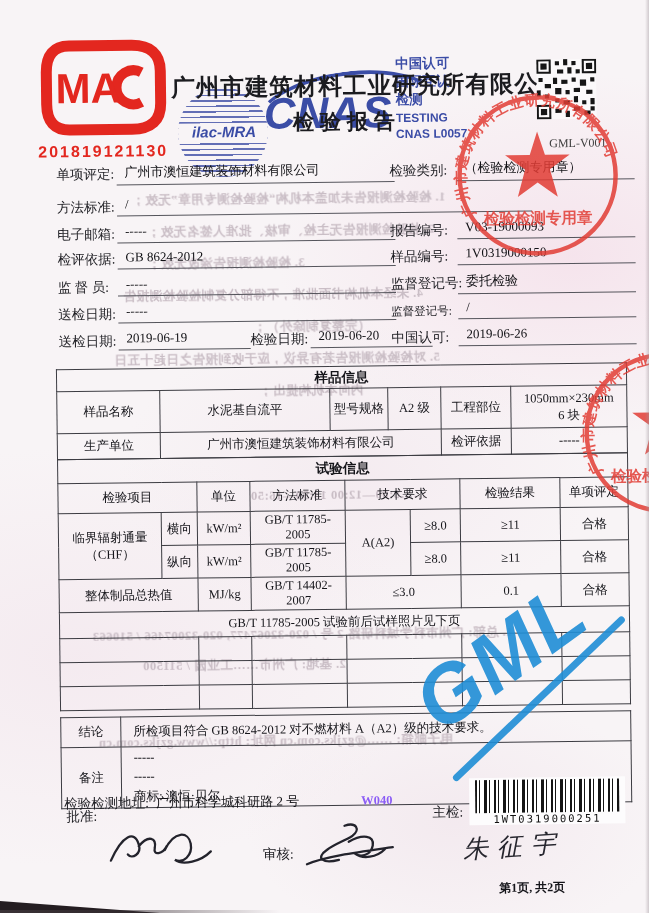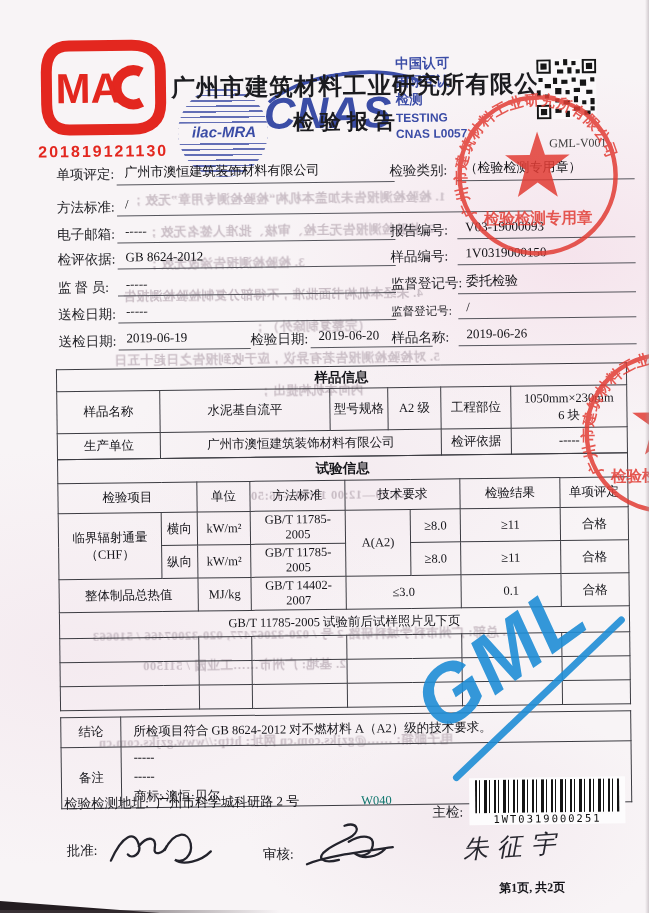--- a/index.html
+++ b/index.html
@@ -70,21 +70,21 @@
   .gml{position:absolute;left:415px;top:610px;width:240px;height:200px;z-index:9;opacity:.9;pointer-events:none;}
   .gml .txt{position:absolute;left:6px;top:62px;color:#1f8ed6;
     font:bold italic 82px "Liberation Sans",sans-serif;letter-spacing:2px;line-height:1;
     transform:rotate(-35deg);transform-origin:left center;}
   .gml .swoosh{position:absolute;left:35px;top:168px;width:235px;height:7px;background:#1f8ed6;
     border-radius:4px;transform:rotate(-43deg);transform-origin:left center;}
 
   
   .addr-label{position:absolute;left:60px;top:792px;font-size:13.5px;color:#1d1d22;z-index:5;}
   .addr-value{position:absolute;left:152px;top:792px;font-size:13px;color:#101014;z-index:5;}
-  .w040{position:absolute;left:357px;top:794px;font-size:12.5px;color:#0f766e;z-index:5;}
+  .w040{position:absolute;left:357px;top:794px;font-size:12.5px;color:#8b5cf6;z-index:5;font-weight:bold;}
   .barcode-box{position:absolute;left:465px;top:780px;width:150px;background:#fdfcfd;
     padding:2px 3px 0 3px;z-index:10;text-align:center;}
   .bars{width:144px;height:33px;margin:0 auto;
     background:repeating-linear-gradient(90deg,#141414 0 2px,#fff 2px 4px,#141414 4px 5px,#fff 5px 9px,#141414 9px 12px,#fff 12px 14px,#141414 14px 15px,#fff 15px 19px);}
   .barcode-num{font:10.5px "DejaVu Sans Mono",monospace;letter-spacing:2px;color:#111;}
   .sig-label{position:absolute;font-size:13.5px;color:#1d1d22;z-index:5;}
   .sig{position:absolute;z-index:6;}
   .chief-name{position:absolute;left:458px;top:832px;font-size:25px;color:#26262e;
     letter-spacing:9px;font-style:italic;transform:rotate(-3deg);z-index:6;white-space:nowrap;}
   .page-info{position:absolute;left:494px;top:882px;font-size:12px;font-weight:bold;color:#15151a;z-index:5;}
@@ -227,21 +227,21 @@
   <div class="val" style="left:460px;top:247px;width:168px">1V0319000150</div>
   <div class="lbl" style="left:393px;top:276px">监督登记号:</div>
   <div class="val" style="left:460px;top:274px;width:168px">委托检验</div>
   <div class="lbl small" style="left:393px;top:305px">监督登记号:</div>
   <div class="val" style="left:460px;top:301px;width:168px">/</div>
 
   <div class="lbl" style="left:60px;top:330px">送检日期:</div>
   <div class="val" style="left:120px;top:328px;width:122px">2019-06-19</div>
   <div class="lbl" style="left:252px;top:330px">检验日期:</div>
   <div class="val" style="left:312px;top:328px;width:112px">2019-06-20</div>
-  <div class="lbl" style="left:393px;top:330px">样品名称:</div>
+  <div class="lbl" style="left:393px;top:330px">中国认可:</div>
   <div class="val" style="left:460px;top:328px;width:168px">2019-06-26</div>
 
   <div class="tables">
 
     <table>
       <colgroup>
           <col style="width:103px">
           <col style="width:170px">
           <col style="width:58px">
           <col style="width:53px">
@@ -381,21 +381,21 @@
 
   <div class="addr-label">检验检测地址:</div>
   <div class="addr-value">广州市科学城科研路 2 号</div>
   <div class="w040">W040</div>
 
   <div class="barcode-box">
     <div class="bars"></div>
     <div class="barcode-num">1WT0319000251</div>
   </div>
 
-  <div class="sig-label" style="left:62px;top:839px">批准:</div>
+  <div class="sig-label" style="left:62px;top:805px">批准:</div>
   <svg class="sig" style="left:100px;top:822px" width="112" height="46" viewBox="0 0 112 46">
     <path d="M6,36 C18,10 30,6 34,20 C37,30 27,35 23,30 M34,22 C44,10 52,14 50,24 C48,32 58,30 62,22 M60,26 C70,6 84,8 86,20 C88,32 78,40 70,36 C78,42 96,38 106,28" fill="none" stroke="#23232c" stroke-width="2.3" stroke-linecap="round"></path>
   </svg>
   <div class="sig-label" style="left:258px;top:845px">审核:</div>
   <svg class="sig" style="left:298px;top:820px" width="96" height="50" viewBox="0 0 96 50">
     <path d="M42,6 C54,2 58,10 50,16 C40,22 32,24 24,30 C12,38 20,44 36,40 M46,22 C60,14 72,16 70,26 C68,36 58,38 52,34 C60,40 74,38 82,30 M4,44 C24,36 60,32 90,28" fill="none" stroke="#23232c" stroke-width="2.3" stroke-linecap="round"></path>
   </svg>
   <div class="sig-label" style="left:428px;top:805px">主检:</div>
   <div class="chief-name">朱征宇</div>
 

